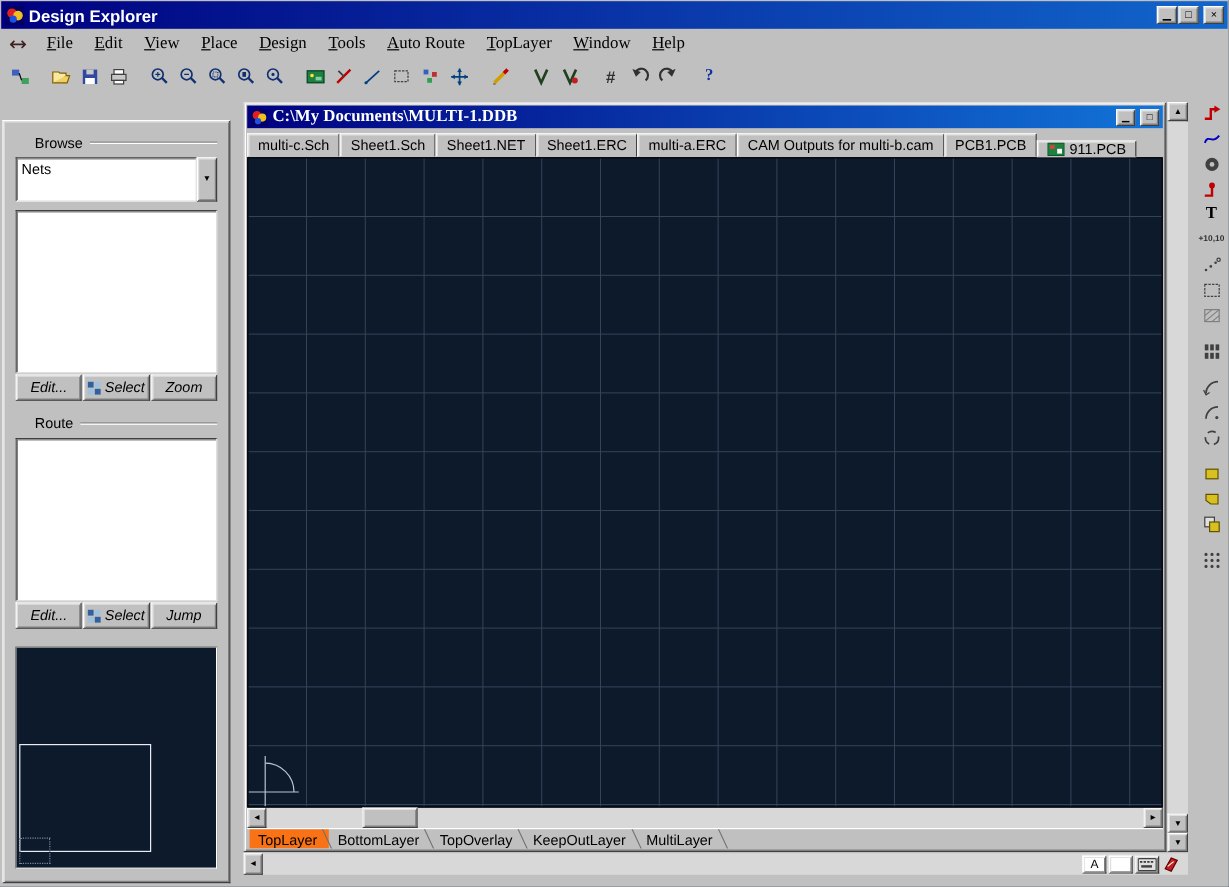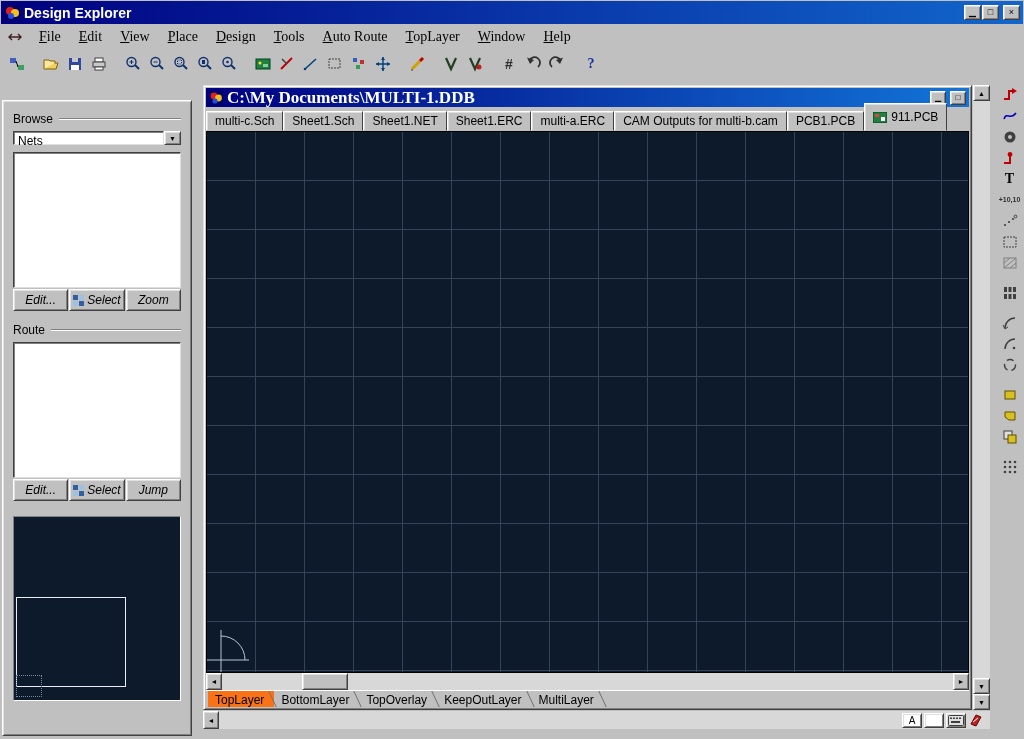--- a/index.html
+++ b/index.html
@@ -49,23 +49,23 @@
   .side-tabs { display:flex; height:21px; padding-left:2px; align-items:flex-end; }
   .side-tab { padding:3px 10px 2px 10px; background:#c0c0c0; border:1px solid;
     border-color:#ffffff #404040 #c0c0c0 #ffffff; box-shadow:inset 1px 1px 0 #dfdfdf;
     border-radius:2px 2px 0 0; position:relative; }
   .side-tab.inactive { height:19px; padding-top:2px; z-index:0; border-bottom:1px solid #404040; }
   .side-tab.active { z-index:2; margin-bottom:-1px; height:21px; }
   .side-body { position:absolute; top:21px; left:0; right:0; bottom:0; background:#c0c0c0;
     border:1px solid; border-color:#ffffff #404040 #404040 #ffffff;
     box-shadow: inset 1px 1px 0 #dfdfdf, inset -1px -1px 0 #808080;
     padding:9px 10px 8px 10px; }
-  .section-head { display:flex; align-items:center; gap:6px; margin:2px 0 5px 0; }
+  .section-head { display:flex; align-items:center; gap:6px; margin:2px 0 5px 16px; }
   .section-rule { flex:1; height:2px; border-top:1px solid #808080; border-bottom:1px solid #ffffff; }
-  .combo { display:flex; height:14px; margin-bottom:7px; }
+  .combo { display:flex; height:37px; margin-bottom:7px; }
   .combo-field { flex:1; padding:2px 4px; }
   .combo-btn { width:17px; display:flex; align-items:center; justify-content:center; }
   .combo-btn::before { content:"▼"; font-size:7px; }
   .listbox { height:136px; }
   .btn-row { display:flex; gap:1px; margin-top:1px; }
   .btn { flex:1; height:22px; display:flex; align-items:center; justify-content:center; gap:3px;
          font-size:12px; padding:0 2px; white-space:nowrap; overflow:hidden;font-style:italic; }
   .nodes-head { margin-top:12px; }
   .minimap { margin-top:15px; height:185px; background:#0c1a2c; position:relative;
     border:1px solid; border-color:#808080 #ffffff #ffffff #808080; }
@@ -74,29 +74,29 @@
   .minimap-dotted { position:absolute; left:2px; bottom:3px; width:26px; height:22px;
     border:1px dotted #7888a0; }
 
   
   .docwin { position:absolute; left:203px; top:85px; width:769px; height:625px;
     background:#c0c0c0; border:1px solid; border-color:#dfdfdf #404040 #404040 #dfdfdf;
     box-shadow: inset 1px 1px 0 #ffffff, inset -1px -1px 0 #808080;
     display:flex; flex-direction:column; padding:2px; }
   .doc-titlebar { height:19px; background:linear-gradient(90deg,#000080,#1274d8);
     display:flex; align-items:center; gap:4px; padding:0 3px; color:#fff; }
-  .doc-title { font-family:"Liberation Serif", serif; font-size:17px; font-weight:bold; flex:1;
+  .doc-title { font-family:"Liberation Serif", serif; font-size:14px; font-weight:bold; flex:1;
     white-space:nowrap; overflow:hidden; }
   .doc-wbtn { width:16px; height:14px; display:flex; align-items:center; justify-content:center;
     font-size:8px; color:#000; }
   .doc-tabs { height:24px; display:flex; align-items:flex-end; background:#c0c0c0; padding-top:1px; }
   .doc-tab { height:20px; padding:0 8px; display:flex; align-items:center; gap:4px;
     background:#c0c0c0; border:1px solid; border-color:#ffffff #404040 #c0c0c0 #ffffff;
     box-shadow: inset 1px 1px 0 #dfdfdf; font-size:12px; white-space:nowrap; }
-  .doc-tab.active { height:28px; z-index:2; }
+  .doc-tab.active { height:14px; z-index:2; }
   .canvas { flex:1; position:relative; overflow:hidden; border:1px solid #000000;
     background-color:#0c1a2c;
     background-image:
       linear-gradient(#32435a 1px, transparent 1px),
       linear-gradient(90deg, #32435a 1px, transparent 1px);
     background-size:49px 49px; background-position:-1px -1px; }
   .origin { position:absolute; left:0; bottom:0; }
 
   
   .hscroll { height:17px; display:flex; background:#d8d8d8; align-items:stretch; }

